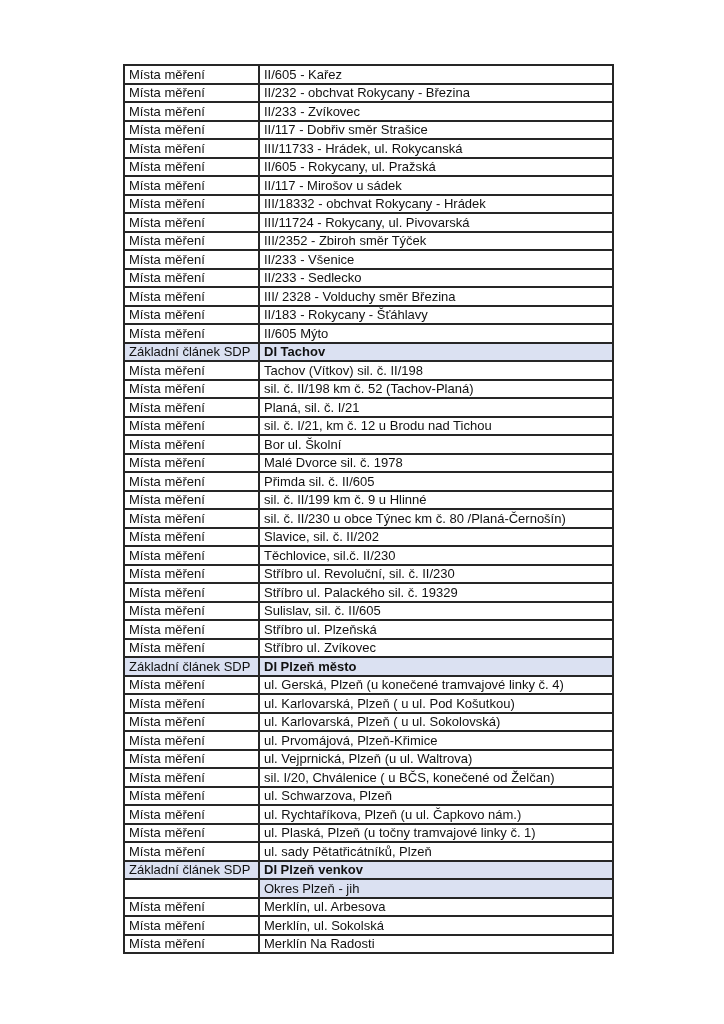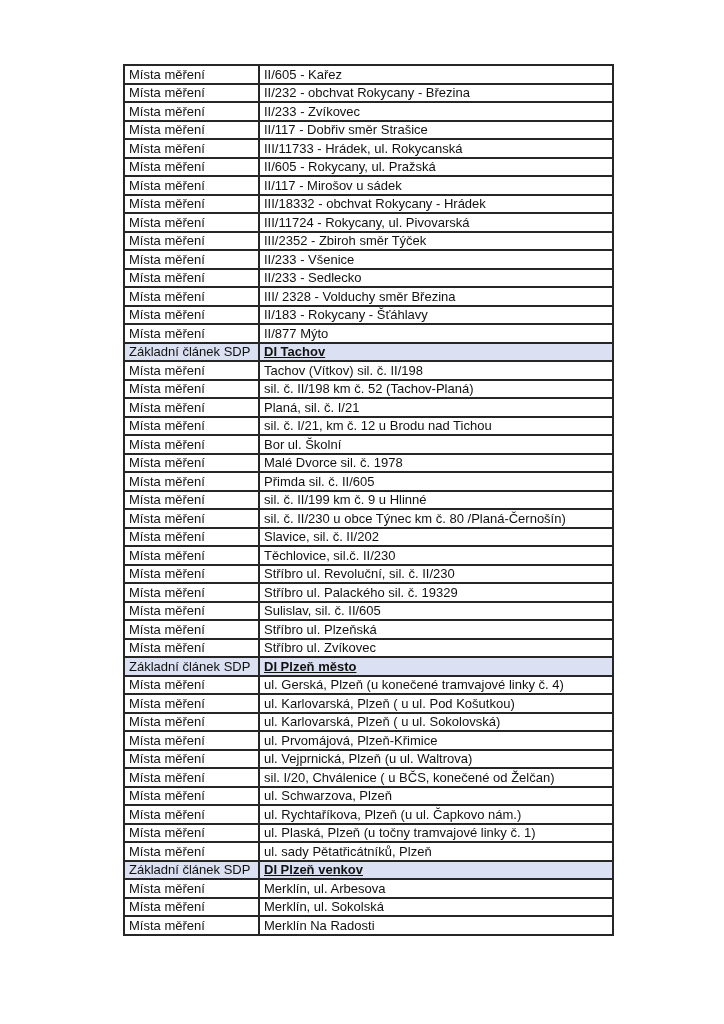--- a/index.html
+++ b/index.html
@@ -37,21 +37,20 @@
     white-space: nowrap;
     overflow: hidden;
   }
   
   tr.row-section td {
     background: var(--highlight-color, #dbe1f2);
     margin-top: 6px;
   }
   tr.row-section td.value-cell {
     font-weight: bold;
-    text-decoration: underline;
   }
   
   tr.row-district td.value-cell {
     background: var(--highlight-color, #dbe1f2);
   }
 </style>
 </head>
 <body>
 
 <div class="page" style="background: rgb(255, 255, 255);">
@@ -112,21 +111,21 @@
         <tr class="row-measure">
     <td class="cell label-cell">Místa měření</td>
     <td class="cell value-cell">III/ 2328 - Volduchy směr Březina</td>
   </tr>
         <tr class="row-measure">
     <td class="cell label-cell">Místa měření</td>
     <td class="cell value-cell">II/183 - Rokycany - Šťáhlavy</td>
   </tr>
         <tr class="row-measure">
     <td class="cell label-cell">Místa měření</td>
-    <td class="cell value-cell">II/877 Mýto</td>
+    <td class="cell value-cell">II/605 Mýto</td>
   </tr>
         <tr class="row-section">
     <td class="cell label-cell">Základní článek SDP</td>
     <td class="cell value-cell">DI Tachov</td>
   </tr>
         <tr class="row-measure">
     <td class="cell label-cell">Místa měření</td>
     <td class="cell value-cell">Tachov (Vítkov) sil. č. II/198</td>
   </tr>
         <tr class="row-measure">
@@ -229,20 +228,24 @@
     <td class="cell label-cell">Místa měření</td>
     <td class="cell value-cell">ul. Plaská, Plzeň (u točny tramvajové linky č. 1)</td>
   </tr>
         <tr class="row-measure">
     <td class="cell label-cell">Místa měření</td>
     <td class="cell value-cell">ul. sady Pětatřicátníků, Plzeň</td>
   </tr>
         <tr class="row-section">
     <td class="cell label-cell">Základní článek SDP</td>
     <td class="cell value-cell">DI Plzeň venkov</td>
+  </tr>
+        <tr class="row-district">
+    <td class="cell label-cell"></td>
+    <td class="cell value-cell">Okres Plzeň - jih</td>
   </tr>
         <tr class="row-measure">
     <td class="cell label-cell">Místa měření</td>
     <td class="cell value-cell">Merklín, ul. Arbesova</td>
   </tr>
         <tr class="row-measure">
     <td class="cell label-cell">Místa měření</td>
     <td class="cell value-cell">Merklín, ul. Sokolská</td>
   </tr>
         <tr class="row-measure">

